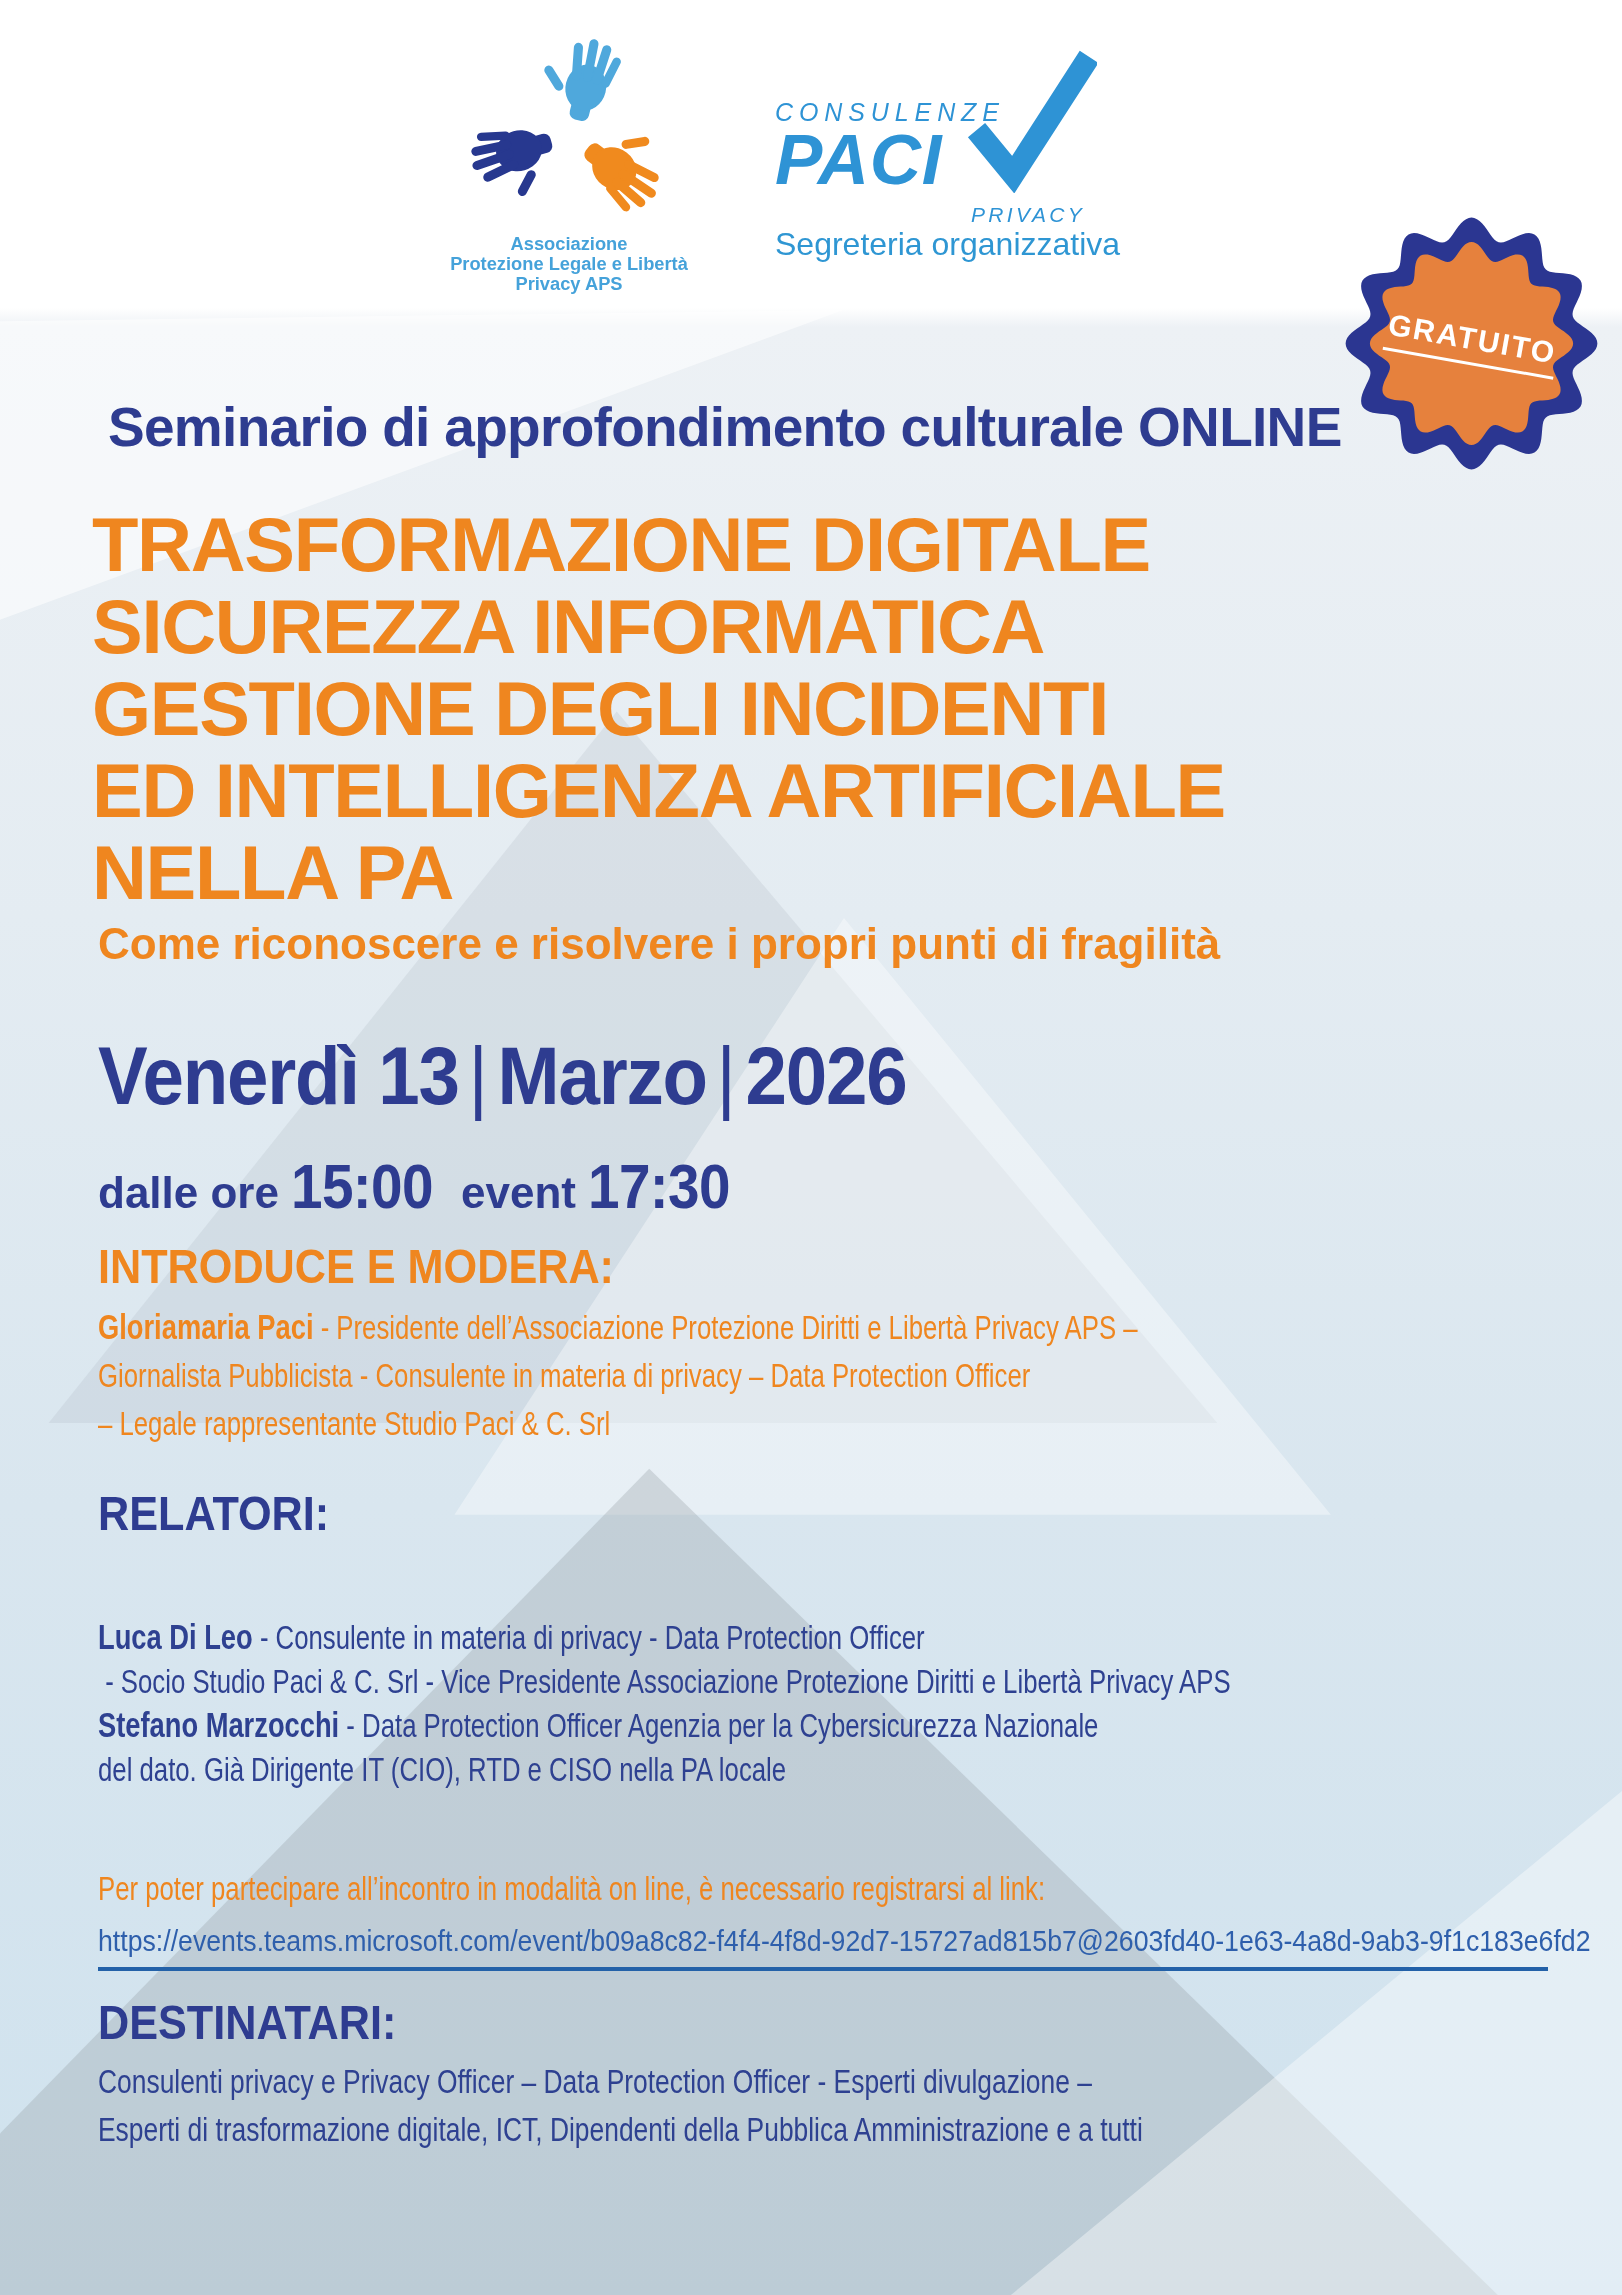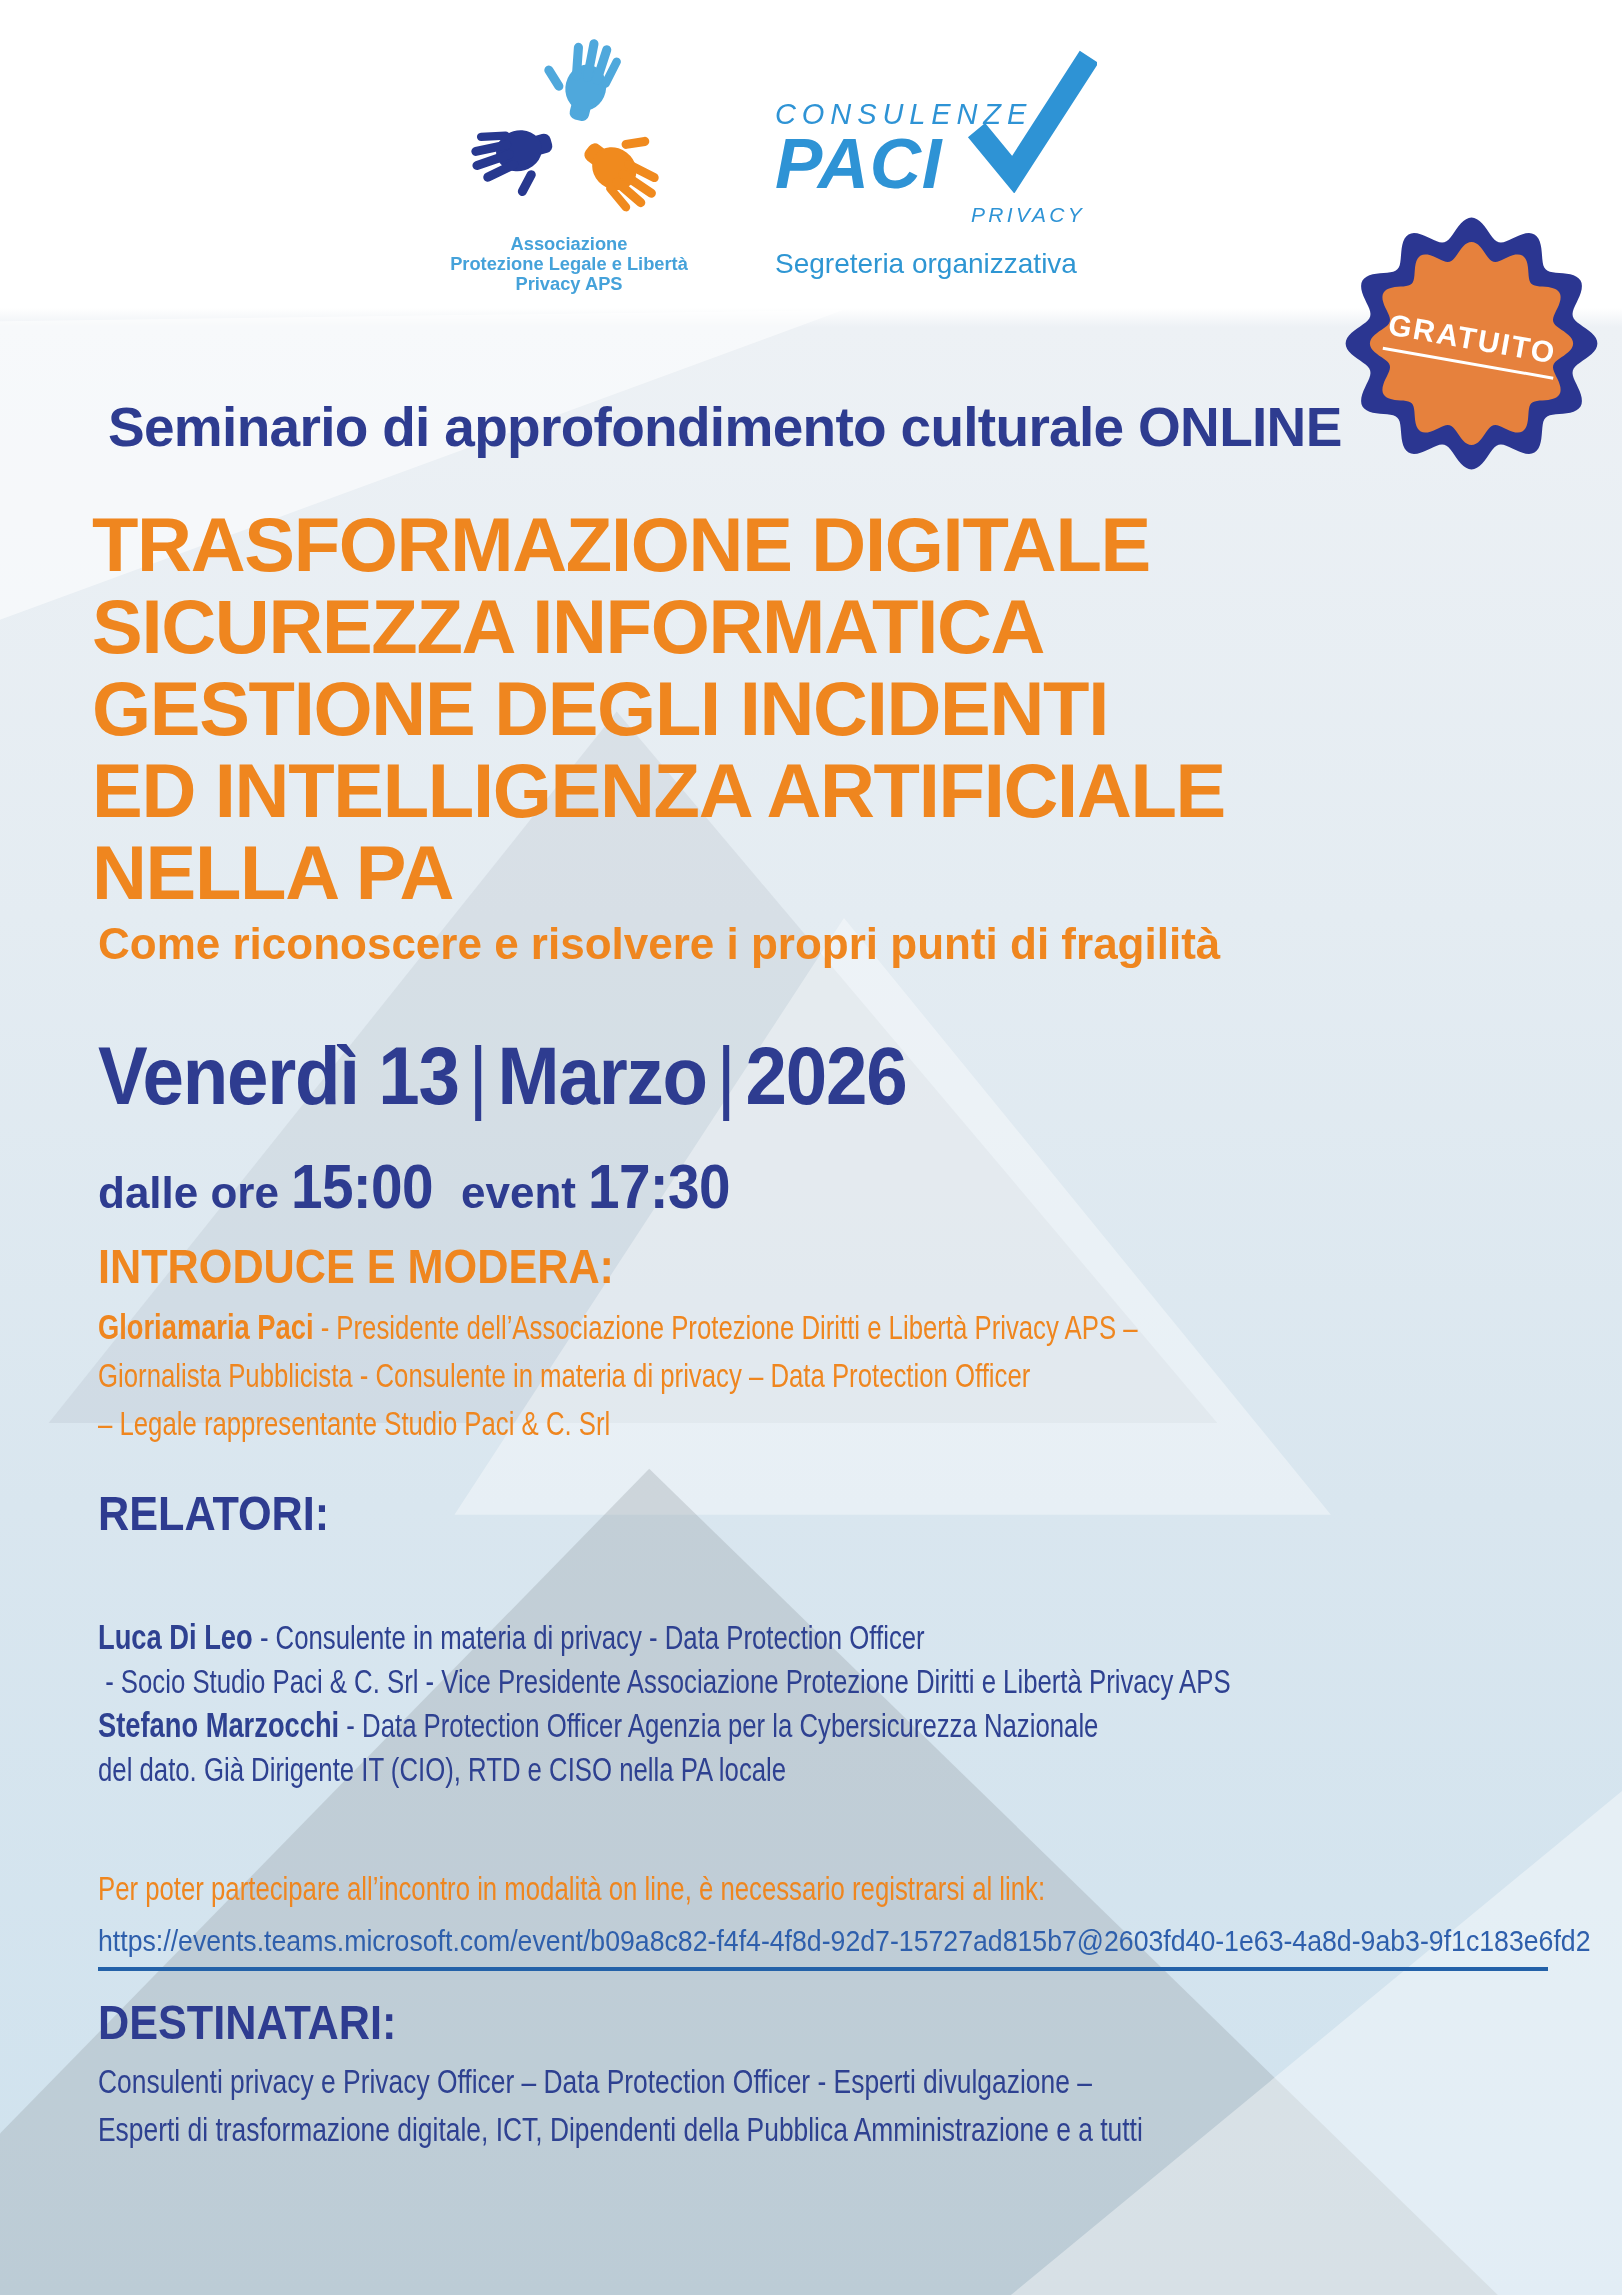--- a/index.html
+++ b/index.html
@@ -28,25 +28,25 @@
   .tri.t4{background:rgba(150,158,165,0.32);clip-path:polygon(40% 64%,-18% 106%,101% 106%)}
   .tri.t5{background:rgba(255,255,255,0.40);clip-path:polygon(100% 78%,52% 106%,100% 106%)}
 
   .cx{display:inline-block;transform:scaleX(var(--sx,0.78));transform-origin:0 0;white-space:pre}
   .ln{white-space:pre}
 
   
   .assoc{position:absolute;left:425px;top:26px;width:288px;text-align:center}
   .assoc .caption{margin-top:2.6px;color:var(--lightblue);font-weight:700;font-size:18.3px;line-height:20px}
   .paci{position:absolute;left:775px;top:98px;width:445px;color:var(--paciblue)}
-  .paci .consulenze{font-style:italic;font-weight:400;font-size:29px;letter-spacing:5.9px}
+  .paci .consulenze{font-style:italic;font-weight:400;font-size:25px;letter-spacing:5.9px}
   .paci .name{font-style:italic;font-weight:800;font-size:71px;letter-spacing:0.7px;line-height:65px}
   .paci .privacy{position:absolute;left:196px;top:105px;font-style:italic;font-weight:400;font-size:21px;letter-spacing:3.3px}
   .paci .check{position:absolute;left:191px;top:-49px}
-  .paci .caption{margin-top:52px;font-weight:500;font-size:28px;color:#2E96D3}
+  .paci .caption{margin-top:34px;font-weight:500;font-size:32px;color:#2E96D3}
 
   
   .badge{position:absolute;left:1343px;top:215px;width:257px;height:257px}
   .badge .label-wrap{position:absolute;left:0;top:0;width:100%;height:100%;display:flex;align-items:center;justify-content:center;transform:rotate(10deg)}
   .badge .label{color:#fff;font-weight:700;font-size:30px;letter-spacing:2px;border-bottom:3.3px solid #fff;padding:0 1.3px 6.5px 1.3px}
 
   
   .kicker{position:absolute;left:108px;top:395px;color:var(--navy);font-weight:700;font-size:55px;letter-spacing:-0.7px;white-space:pre}
   .kicker .online{font-weight:800}
   .title{position:absolute;left:92px;top:504px;color:var(--orange);font-weight:800;font-size:76px;line-height:82px;letter-spacing:-1.3px}

